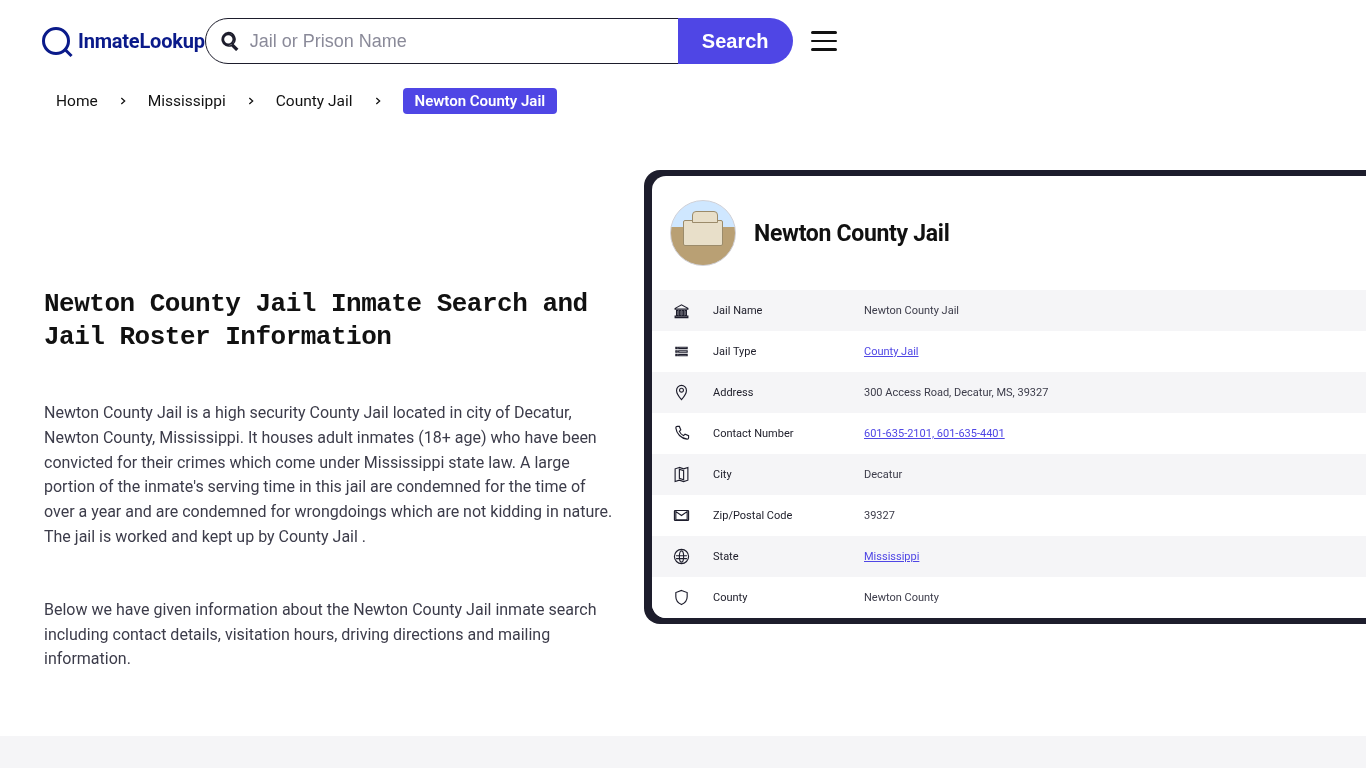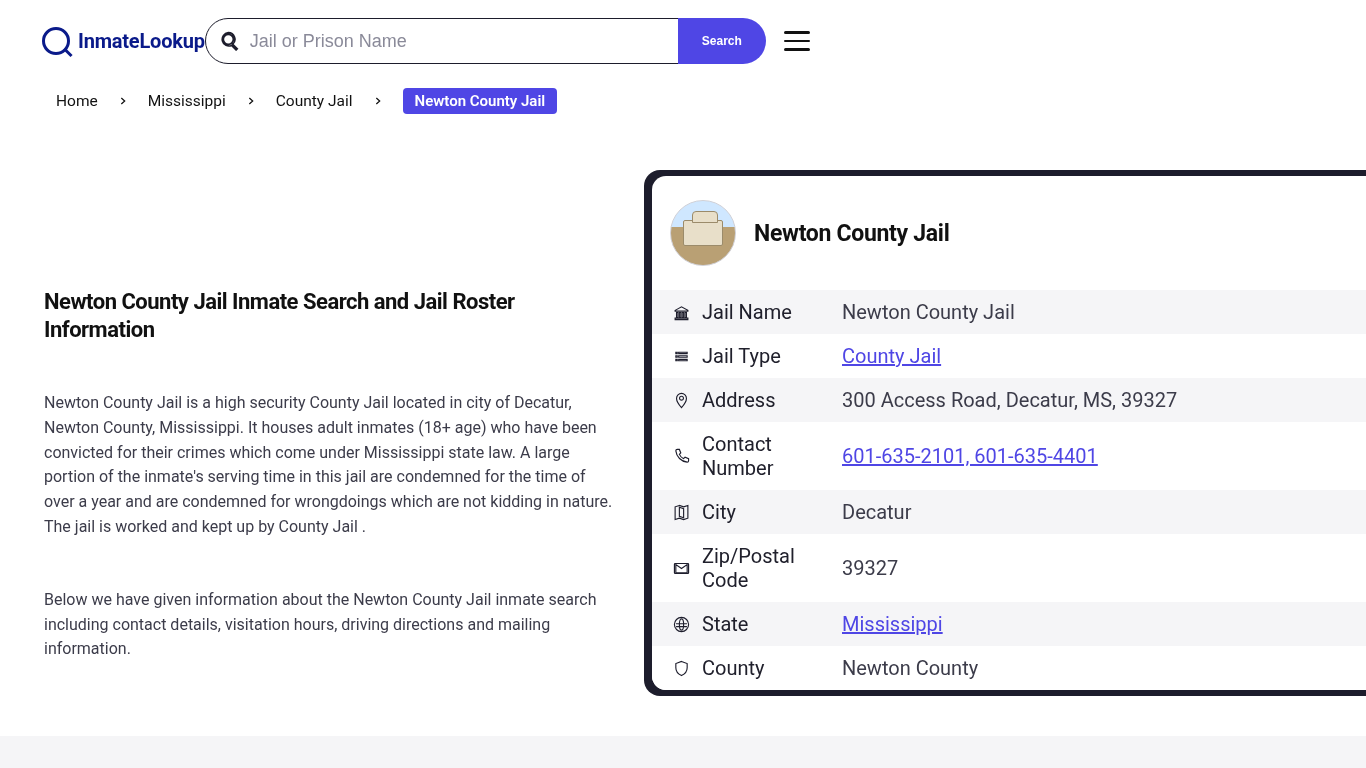--- a/index.html
+++ b/index.html
@@ -9,43 +9,43 @@
     .logo { display:flex; align-items:center; gap:8px; }
     .logo-icon { width:28px; height:28px; border:3px solid #0a1a8a; border-radius:50%; position:relative; }
     .logo-icon:after { content:""; position:absolute; width:10px; height:3px; background:#0a1a8a; bottom:-2px; right:-6px; transform:rotate(45deg); }
     .logo-text { font-size:20px; font-weight:700; color:#0a1a8a; letter-spacing:-0.2px; }
     .header-right { display:flex; align-items:center; gap:18px; }
     .search-wrap { display:flex; align-items:center; }
     .search-box { display:flex; align-items:center; border:1.5px solid #1d1d2c; border-radius:26px 0 0 26px; height:46px; width:474px; padding:0 12px 0 14px; }
     .search-box svg { flex:0 0 auto; }
     .search-input { border:none; outline:none; font-size:18px; color:#666; width:100%; margin-left:10px; background:transparent; }
     .search-input::placeholder { color:#8a8a99; }
-    .search-btn { background:#4f46e5; color:#fff; border:none; height:46px; padding:0 24px; font-size:12px; font-weight:600; border-radius:0 26px 26px 0; cursor:pointer; margin-left:-1px; }
+    .search-btn { background:#4f46e5; color:#fff; border:none; height:46px; padding:0 24px; font-size:20px; font-weight:600; border-radius:0 26px 26px 0; cursor:pointer; margin-left:-1px; }
     .hamburger { display:flex; flex-direction:column; gap:6px; cursor:pointer; }
     .hamburger span { display:block; width:26px; height:2.5px; background:#111; border-radius:2px; }
     
     .breadcrumb { display:flex; align-items:center; gap:20px; padding:14px 42px 0 56px; font-size:15.5px; }
     .breadcrumb a { color:#111; text-decoration:none; }
     .bc-chev svg { width:10px; height:10px; }
     .bc-current { background:#4f46e5; color:#fff; padding:4px 12px; border-radius:4px; font-weight:600; font-size:15px; }
     
     .main { display:flex; padding:0 0 0 44px; margin-top:56px; align-items:flex-start; }
     .left-col { width:600px; padding-top:118px; padding-right:30px; }
-    .page-title { font-size:22px; font-weight:700; line-height:1.25; letter-spacing:-0.5px; margin-bottom:22px; }
+    .page-title { font-size:26px; font-weight:700; line-height:1.25; letter-spacing:-0.5px; margin-bottom:22px;font-family:Liberation Mono, monospace; }
     .body-p { font-size:16px; line-height:1.55; color:#3c3c4a; margin-bottom:20px;margin-top:48px; }
     
     .card-outer { flex:1; position:relative; }
     .card-shadow { position:absolute; top:0; left:0; right:0; bottom:0; background:#1d1d2c; border-radius:16px 0 0 16px; }
     .card { position:relative; background:#fff; border-radius:14px 0 0 14px; margin:6px 0 6px 8px; overflow:hidden; }
     .card-header { display:flex; align-items:center; gap:18px; padding:24px 0 24px 18px; }
     .avatar-wrap { width:66px; height:66px; border-radius:50%; border:1px solid #d0d0d6; overflow:hidden; display:flex; align-items:center; justify-content:center; background:linear-gradient(#cfe7ff 0 40%,#b9a074 40% 100%); }
     .avatar-inner { width:40px; height:26px; background:#e8dfc9; border:1px solid #9b8b6a; border-radius:2px; position:relative; }
     .avatar-inner:before { content:""; position:absolute; top:-10px; left:8px; width:24px; height:10px; background:#e8dfc9; border:1px solid #9b8b6a; border-radius:4px 4px 0 0; }
     .card-title { font-size:23px; font-weight:700; letter-spacing:-0.3px; }
-    .info-row { display:flex; align-items:center; padding:10px 0 10px 18px; font-size:20px; min-height:41px; }
+    .info-row { display:flex; align-items:center; padding:10px 0 10px 18px; font-size:11px; min-height:41px;gap:11px; }
     .info-row:nth-child(odd) { background:#f5f5f7; }
     .info-row:nth-child(even) { background:#fff; }
     .info-icon { width:22px; display:flex; align-items:center; justify-content:center; color:#1d1d2c; }
     .info-label { width:140px; margin-left:10px; color:#20202c; }
     .info-value { color:#3c3c4a; }
     .info-link { color:#4f46e5; text-decoration:underline; }
     
     .footer-strip { position:absolute; left:0; right:0; bottom:0; height:32px; background:#f5f5f7; }
   </style>
 </head>

